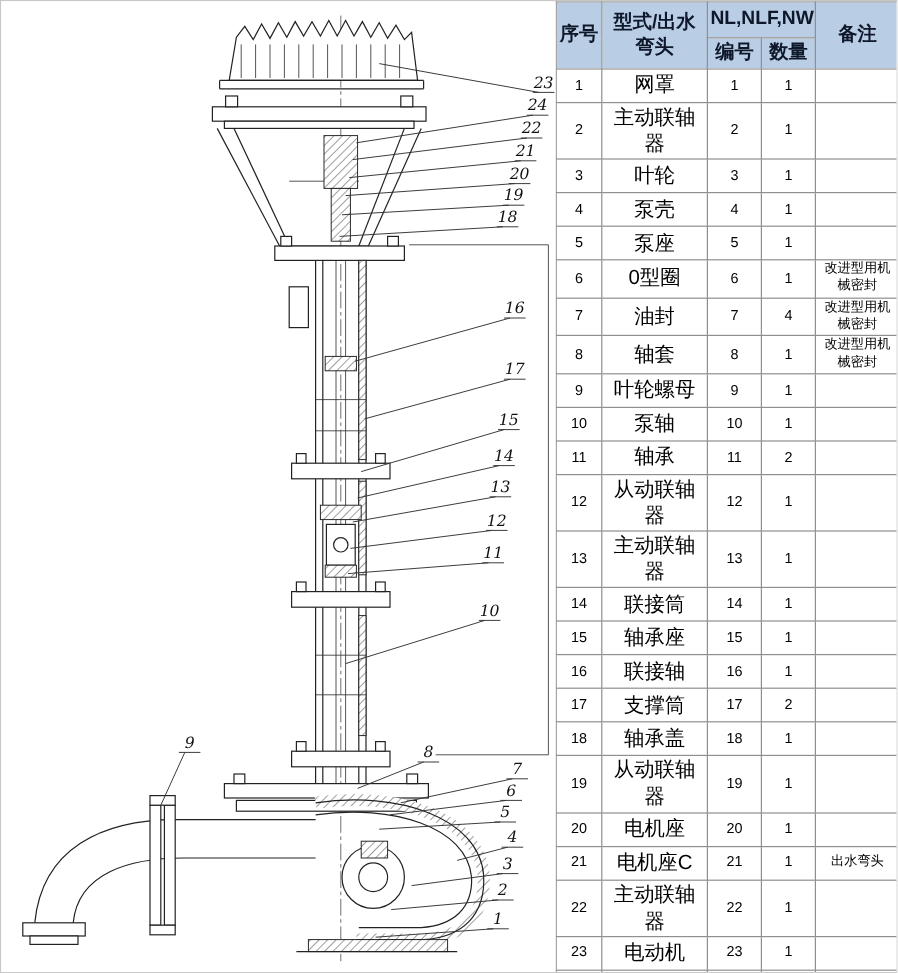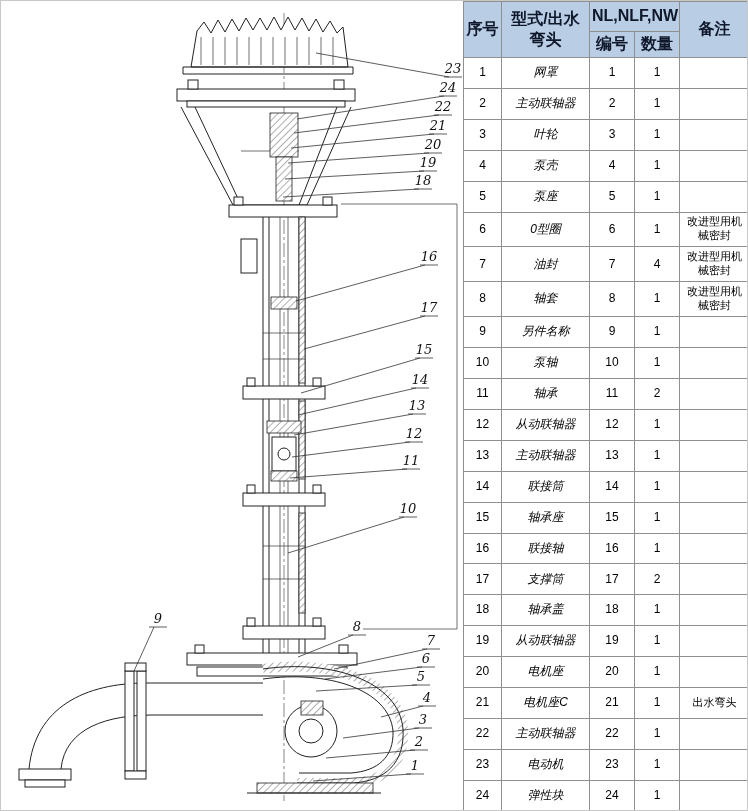--- a/index.html
+++ b/index.html
@@ -17,21 +17,21 @@
   }
   th, td {
     border:1px solid #8f8f8f; text-align:center; vertical-align:middle;
     padding:1px 2px; line-height:1.3; overflow:hidden;
   }
   thead th { background:#b9cde4; font-weight:bold; color:#0f172a; font-size:16px; }
   thead tr.h1 { height:30px; }
   thead tr.h2 { height:26px; }
   tbody tr { height:28px; }
   tbody td.note-cell { font-size:11px;font-family:Liberation Mono, monospace; }
-  tbody td.name-cell { font-size:12px;font-style:italic; }
+  tbody td.name-cell { font-size:17px; }
   
   .ln   { stroke:#222; stroke-width:1; fill:none; }
   .thin { stroke:#333; stroke-width:0.7; fill:none; }
   .wfill{ stroke:#222; stroke-width:1; fill:#fff; }
   .hfill{ stroke:#222; stroke-width:0.8; fill:url(#hatch); }
   .center { stroke:#555; stroke-width:0.7; stroke-dasharray:14 3 3 3; }
   .leader { stroke:#333; stroke-width:0.8; fill:none; }
   text.callout {
     font-family:"DejaVu Serif","Liberation Serif",serif;
     font-style:italic; font-size:13px; fill:#111;
@@ -314,21 +314,21 @@
           </tr>
           <tr>
             <td class="seq-cell">8</td>
             <td class="name-cell">轴套</td>
             <td class="code-cell">8</td>
             <td class="qty-cell">1</td>
             <td class="note-cell">改进型用机械密封</td>
           </tr>
           <tr>
             <td class="seq-cell">9</td>
-            <td class="name-cell">另件名称</td>
+            <td class="name-cell">叶轮螺母</td>
             <td class="code-cell">9</td>
             <td class="qty-cell">1</td>
             <td class="note-cell"></td>
           </tr>
           <tr>
             <td class="seq-cell">10</td>
             <td class="name-cell">泵轴</td>
             <td class="code-cell">10</td>
             <td class="qty-cell">1</td>
             <td class="note-cell"></td>

